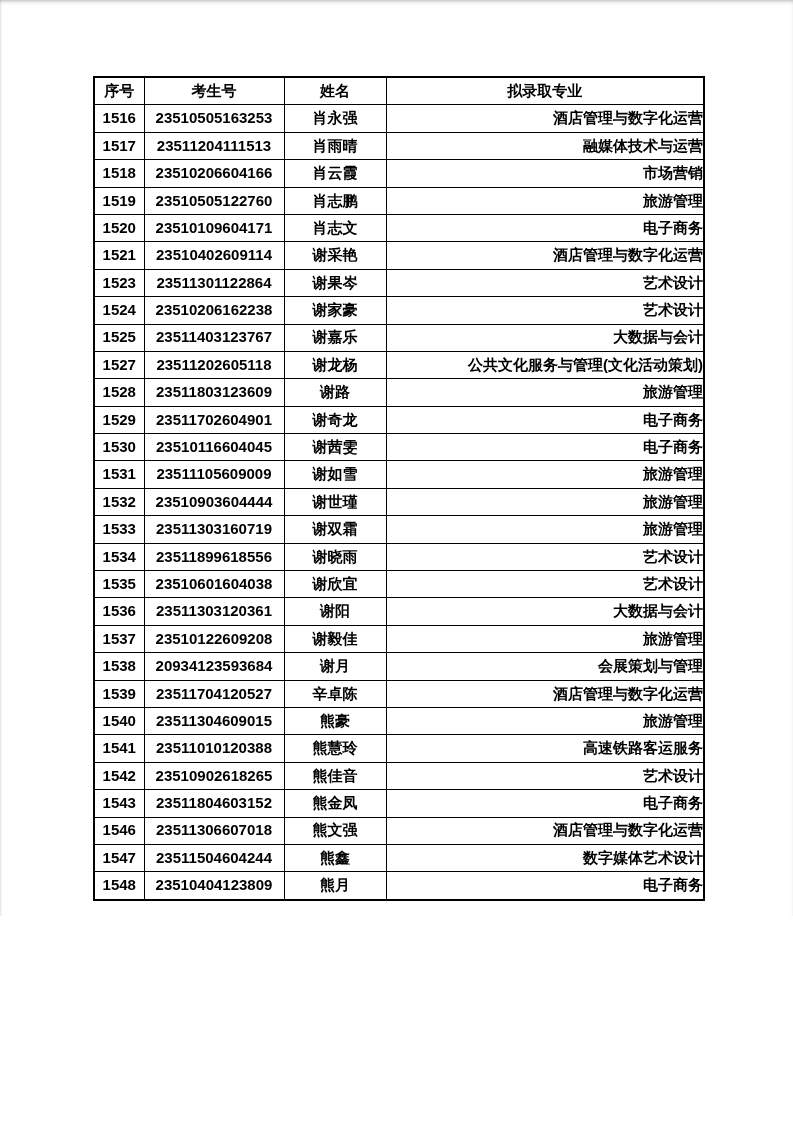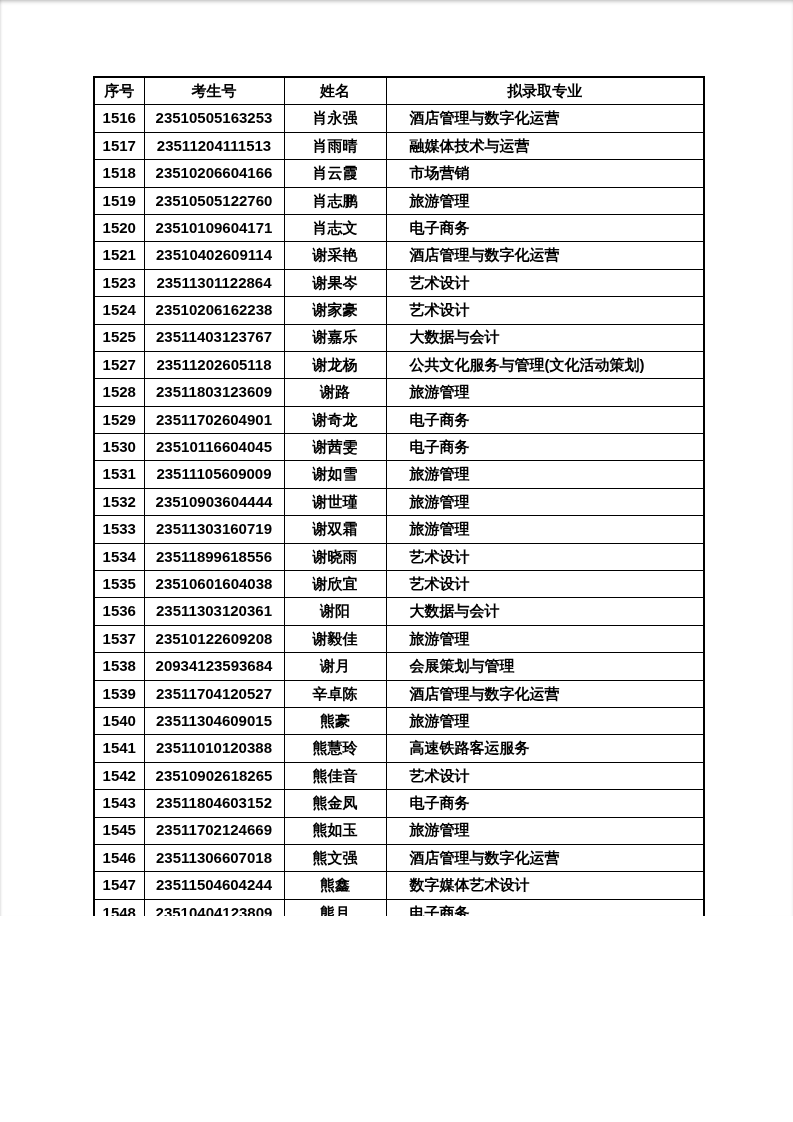--- a/index.html
+++ b/index.html
@@ -35,21 +35,21 @@
     color: #000000;
     text-align: center;
     vertical-align: middle;
     height: 26.4px;
     padding: 0;
     line-height: 1.1;
     white-space: nowrap;
     overflow: hidden;
   }
   .admission-table td.major {
-    text-align: left;
+    text-align: right;
     padding-left: 23px;
   }
   .page-footer {
     position: absolute;
     top: 1037px;
     left: 12px;
     width: 100%;
     text-align: center;
     font-size: 12.5px;
     font-weight: bold;
@@ -228,26 +228,20 @@
           <td>熊佳音</td>
           <td class="major">艺术设计</td>
         </tr>
         <tr>
           <td>1543</td>
           <td>23511804603152</td>
           <td>熊金凤</td>
           <td class="major">电子商务</td>
         </tr>
         <tr>
-          <td>1545</td>
-          <td>23511702124669</td>
-          <td>熊如玉</td>
-          <td class="major">旅游管理</td>
-        </tr>
-        <tr>
           <td>1546</td>
           <td>23511306607018</td>
           <td>熊文强</td>
           <td class="major">酒店管理与数字化运营</td>
         </tr>
         <tr>
           <td>1547</td>
           <td>23511504604244</td>
           <td>熊鑫</td>
           <td class="major">数字媒体艺术设计</td>

